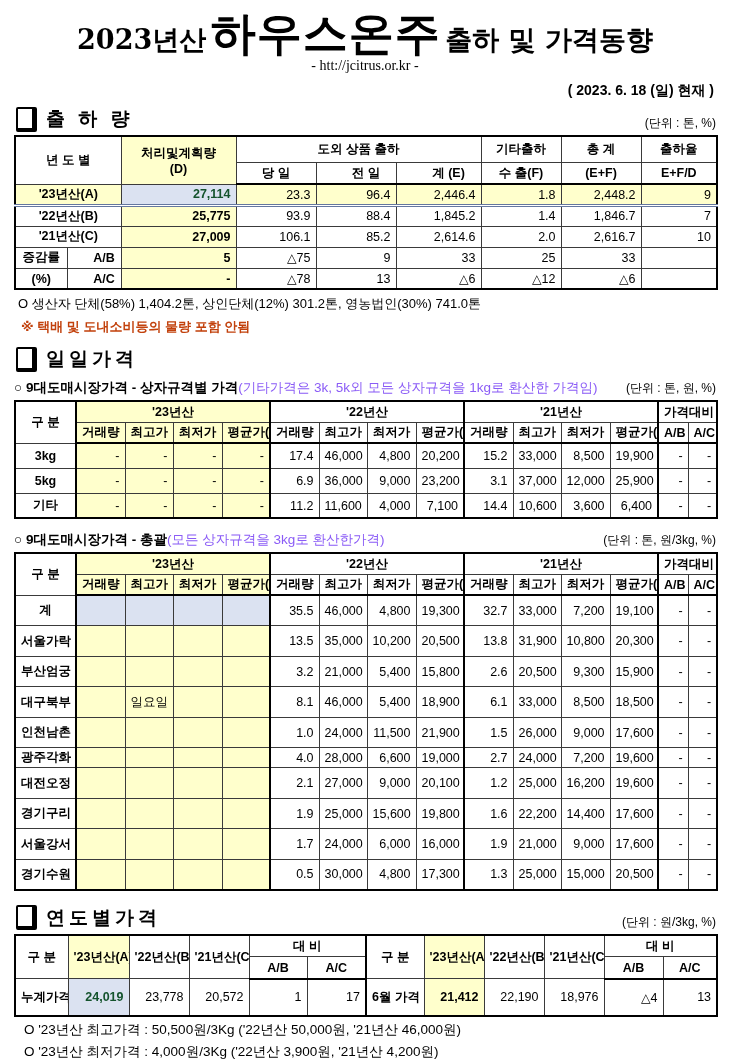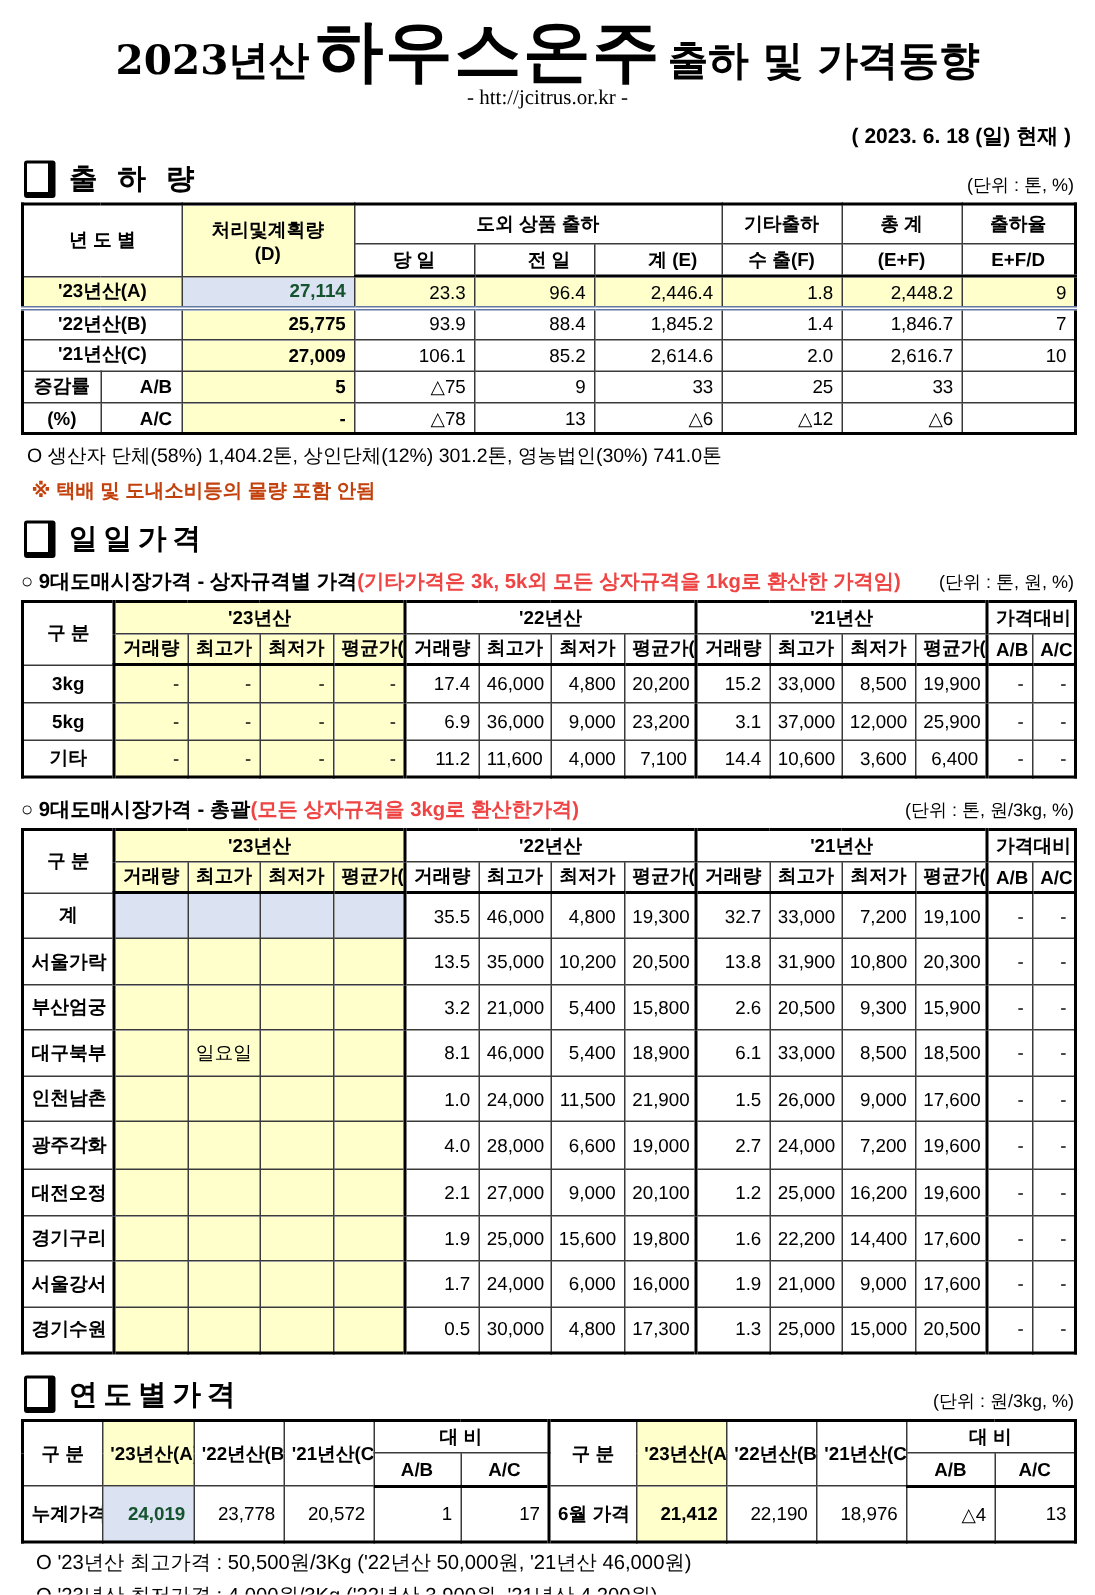--- a/index.html
+++ b/index.html
@@ -19,21 +19,21 @@
   
   .sec-head{display:flex;align-items:flex-end;justify-content:space-between;margin-top:6px;}
   .sec-left{display:flex;align-items:center;gap:9px;}
   .doc-icon{width:14px;height:19px;background:#fff;border:2px solid #000;
     border-right-width:5px;border-bottom-width:4px;border-radius:2px;margin-left:2px;}
   .sec-title{font-size:19px;font-weight:800;letter-spacing:4px;}
   .unit{font-size:12px;font-weight:400;white-space:nowrap;}
   
   .subtitle{display:flex;justify-content:space-between;align-items:flex-end;margin:7px 0 3px 0;}
   .subtitle .main{font-size:13.5px;font-weight:700;}
-  .subtitle .paren{color:#ef4444;font-weight:700;}
+  .subtitle .paren{color:#8b5cf6;font-weight:400;}
   
   table{border-collapse:collapse;table-layout:fixed;width:702px;border:2px solid #000;margin-top:3px;}
   th,td{border:1px solid #3a3a3a;font-size:12.5px;padding:1px 5px;overflow:hidden;white-space:nowrap;box-sizing:border-box;}
   th{font-weight:700;text-align:center;}
   td.num{text-align:right;}
   td.ctr{text-align:center;}
   td.bold,th.bold{font-weight:700;}
   .yellow{background:#FFFFCC;}
   .lav{background:#DBE2F1;}
   .redv{color:#14532d;font-weight:700;}
@@ -398,21 +398,21 @@
           <td class="num">24,000</td>
           <td class="num">11,500</td>
           <td class="num">21,900</td>
           <td class="b2l num">1.5</td>
           <td class="num">26,000</td>
           <td class="num">9,000</td>
           <td class="num">17,600</td>
           <td class="b2l num">-</td>
           <td class="num">-</td>
         </tr>
-        <tr style="height: 32px;">
+        <tr style="height: 20px;">
           <td class="ctr bold">광주각화</td>
           <td class="yellow b2l num"></td>
           <td class="yellow num"></td>
           <td class="yellow num"></td>
           <td class="yellow num"></td>
           <td class="b2l num">4.0</td>
           <td class="num">28,000</td>
           <td class="num">6,600</td>
           <td class="num">19,000</td>
           <td class="b2l num">2.7</td>

